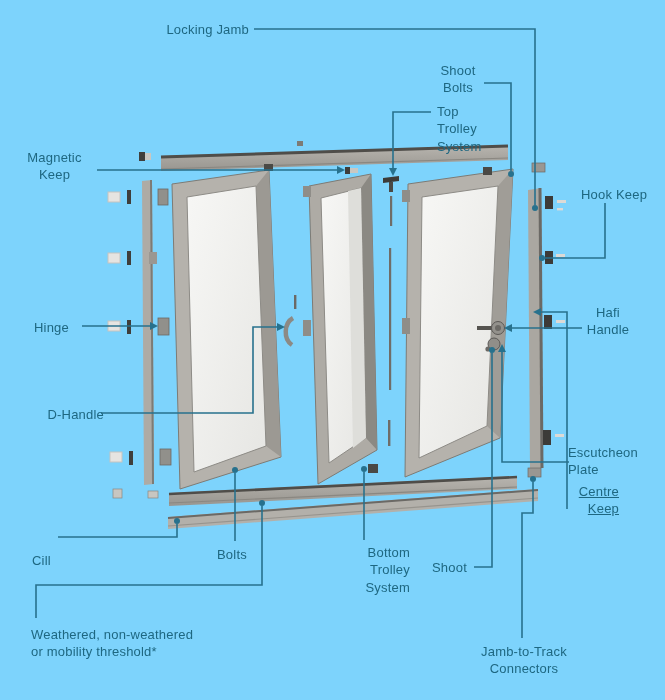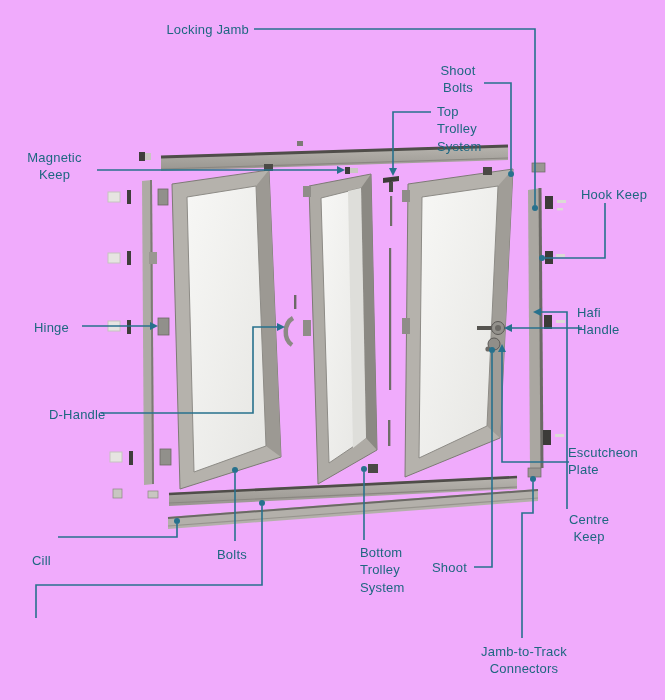--- a/index.html
+++ b/index.html
@@ -4,21 +4,21 @@
 <style>
   :root{
     --label:#1e6781;
     --leader:#27718d;
     --frame:#b5b2ac;
     --frame-dark:#8b8983;
     --edge:#55534e;
     --hw:#3c3b38;
   }
   html,body{margin:0;padding:0;background:#fff;}
-  #stage{position:relative;width:665px;height:700px;background:#f0abfc;overflow:hidden;
+  #stage{position:relative;width:665px;height:700px;background:#7dd3fc;overflow:hidden;
          font-family:"Liberation Sans","DejaVu Sans",sans-serif;}
   #diagram{position:absolute;left:0;top:0;}
   .lbl{position:absolute;color:var(--label);font-size:13px;line-height:1.34;
        white-space:pre-line;letter-spacing:.2px;}
 </style>
 </head>
 <body>
 
 <div id="stage">
 
@@ -184,28 +184,30 @@
   <div class="lbl" style="left:149px;top:21px;width:100px;text-align:right;">Locking Jamb</div>
   <div class="lbl" style="left:428px;top:62px;width:60px;text-align:center;">Shoot
 Bolts</div>
   <div class="lbl" style="left:437px;top:103px;width:70px;text-align:left;">Top
 Trolley
 System</div>
   <div class="lbl" style="left:12px;top:149px;width:85px;text-align:center;">Magnetic
 Keep</div>
   <div class="lbl" style="left:581px;top:186px;width:80px;text-align:left;">Hook Keep</div>
   <div class="lbl" style="left:34px;top:319px;width:50px;text-align:left;">Hinge</div>
-  <div class="lbl" style="left:577px;top:304px;width:62px;text-align:left;">Hafi
+  <div class="lbl" style="left:577px;top:304px;width:62px;text-align:center;">Hafi
 Handle</div>
-  <div class="lbl" style="left:34px;top:406px;width:70px;text-align:left;margin-left:15px;">D-Handle</div>
+  <div class="lbl" style="left:34px;top:406px;width:70px;text-align:right;">D-Handle</div>
   <div class="lbl" style="left:568px;top:444px;width:90px;">Escutcheon
 Plate</div>
-  <div class="lbl" style="left:559px;top:511px;width:60px;text-align:center;">Centre
+  <div class="lbl" style="left:559px;top:483px;width:60px;text-align:right;text-decoration:underline;">Centre
 Keep</div>
   <div class="lbl" style="left:32px;top:552px;width:40px;text-align:left;">Cill</div>
   <div class="lbl" style="left:217px;top:546px;width:44px;text-align:left;">Bolts</div>
-  <div class="lbl" style="left:360px;top:544px;width:66px;text-align:left;">Bottom
+  <div class="lbl" style="left:344px;top:544px;width:66px;text-align:right;">Bottom
 Trolley
 System</div>
   <div class="lbl" style="left:432px;top:559px;width:46px;text-align:left;">Shoot</div>
+  <div class="lbl" style="left:31px;top:626px;width:210px;text-align:left;">Weathered, non-weathered
+or mobility threshold*</div>
   <div class="lbl" style="left:474px;top:643px;width:100px;text-align:center;">Jamb-to-Track
 Connectors</div>
 </div>
 
 </body></html>

